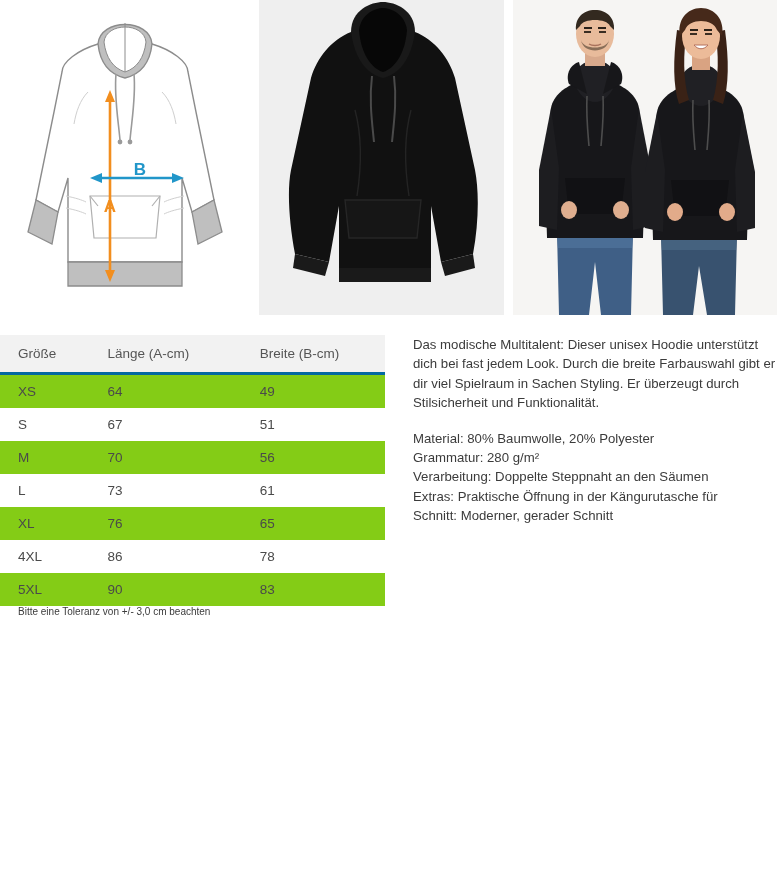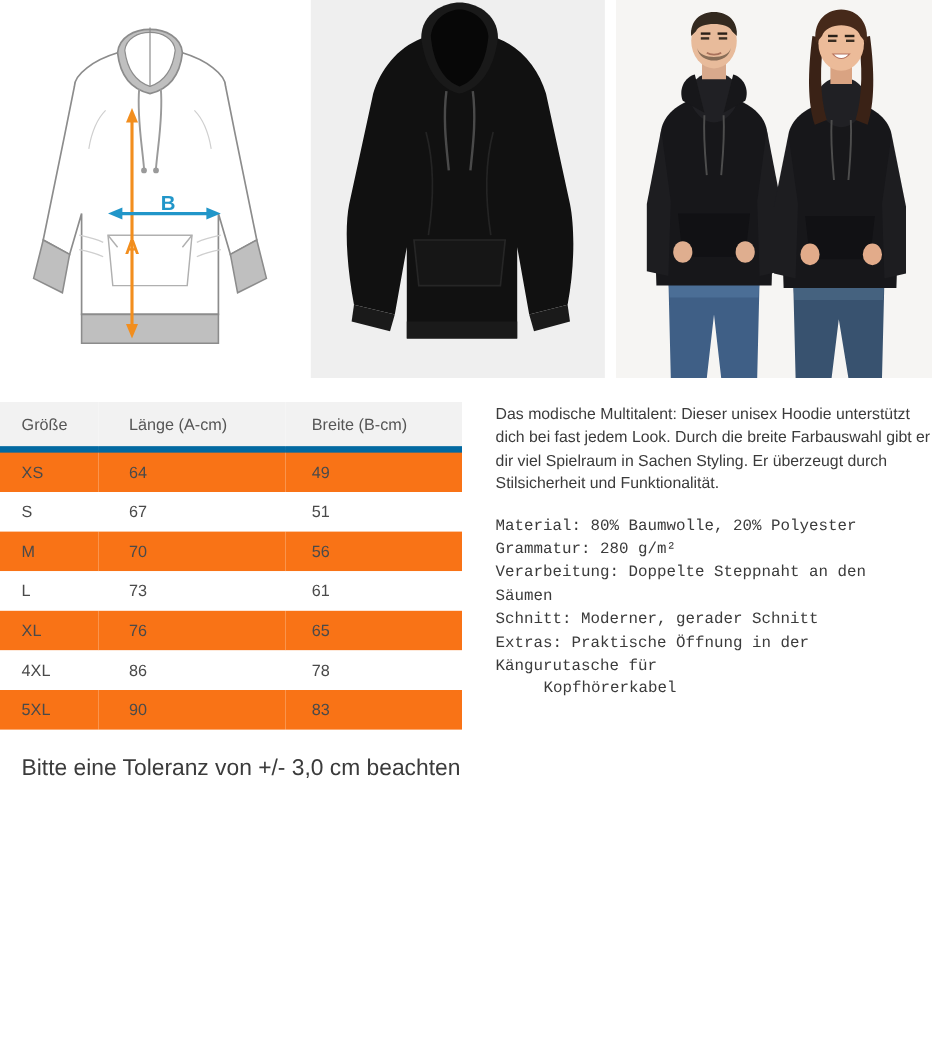--- a/index.html
+++ b/index.html
@@ -64,40 +64,39 @@
   }
   table.size-table th.col2 { padding-left: 26px; }
   table.size-table th.col3 { padding-left: 22px; }
   table.size-table td {
     padding: 9px 0 9px 18px;
     color: #4a4a4a;
     font-size: 13.5px;
   }
   table.size-table td.col2 { padding-left: 26px; }
   table.size-table td.col3 { padding-left: 22px; }
-  table.size-table tr.odd td { background: #f97316; }
+  table.size-table tr.odd td { background: #84cc16; }
   table.size-table tr.even td { background: #ffffff; }
-  table.size-table th { border-bottom: 5px solid #0369a1; }
+  table.size-table th { border-bottom: 3px solid #0369a1; }
 
   .tolerance {
-    margin-top: 22px;
     margin-left: 18px;
-    font-size: 19px;
+    font-size: 10px;
     color: #3b3b3b;
   }
 
   .desc {
     width: 392px;
     padding-left: 28px;
     font-size: 13.2px;
     line-height: 1.47;
     color: #3b3b3b;
   }
   .desc p { margin: 0 0 16px 0; }
-  .desc .specs { margin: 0; font-family: Liberation Mono, monospace; }
+  .desc .specs { margin: 0; }
   .desc .specs div { white-space: pre-wrap; }
   .indent { padding-left: 40px; }
 </style>
 </head>
 <body>
 
 <div class="image-row">
 
   <div class="img-panel panel-1">
     <svg class="tech-draw" viewBox="0 0 250 315">
@@ -317,18 +316,17 @@
 
     <div class="tolerance">Bitte eine Toleranz von +/- 3,0 cm beachten</div>
   </div>
 
   <div class="desc">
     <p>Das modische Multitalent: Dieser unisex Hoodie unterstützt dich bei fast jedem Look. Durch die breite Farbauswahl gibt er dir viel Spielraum in Sachen Styling. Er überzeugt durch Stilsicherheit und Funktionalität.</p>
     <div class="specs">
       <div>Material: 80% Baumwolle, 20% Polyester</div>
       <div>Grammatur: 280 g/m²</div>
       <div>Verarbeitung: Doppelte Steppnaht an den Säumen</div>
+      <div>Extras: Praktische Öffnung in der Kängurutasche für</div>
       <div>Schnitt: Moderner, gerader Schnitt</div>
-      <div>Extras: Praktische Öffnung in der Kängurutasche für</div>
-      <div class="indent">Kopfhörerkabel</div>
     </div>
   </div>
 </div>
 
 </body></html>

